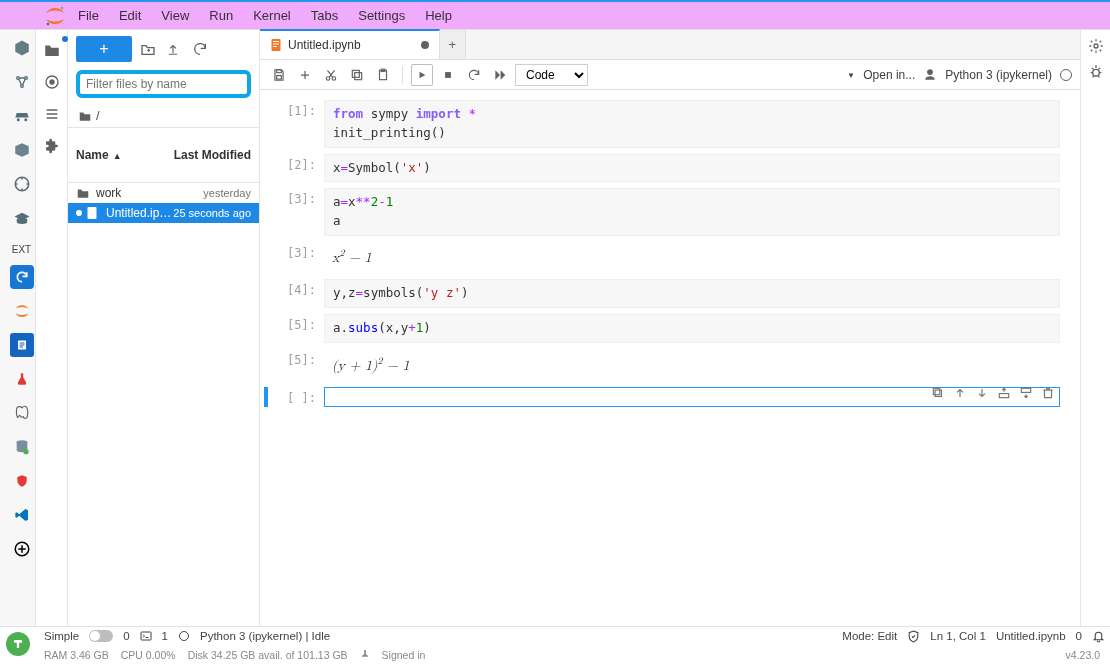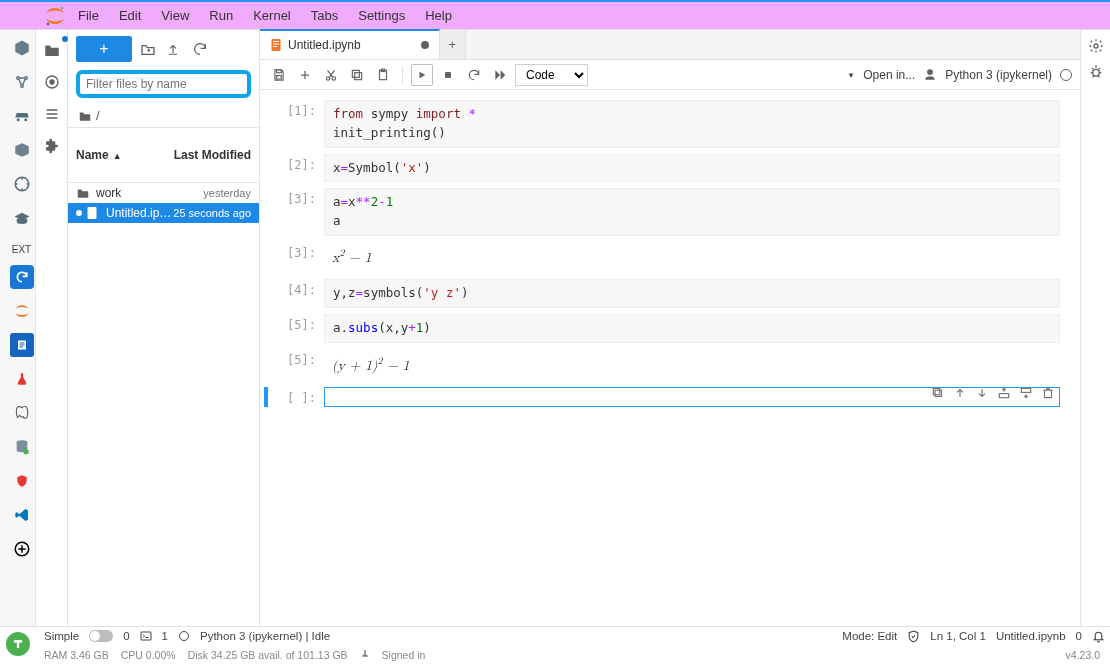--- a/index.html
+++ b/index.html
@@ -77,21 +77,21 @@
 .cell .body { flex:1; }
 .cell .inputarea { background:#f7f7f7; border:1px solid #eee; padding:4px 8px; white-space:pre; line-height:1.5; }
 .cell .outputarea { padding: 6px 8px; font-family: "Latin Modern Math", "STIX Two Math", Cambria Math, serif; font-size: 14px; font-style: italic; }
 .cell.active { position:relative; }
 .cell.active::before { content:''; position:absolute; left:-6px; top:0; bottom:0; width:4px; background:#2196f3; }
 .cell.active .inputarea { border:1.5px solid #2196f3; min-height: 20px; background:#fff; }
 .cell .celltoolbar { position:absolute; right:4px; top:-2px; display:flex; gap:6px; color:#757575; }
 .cell .celltoolbar .cbtn { width:16px; height:16px; cursor:pointer; display:flex; align-items:center; justify-content:center; }
 
 
-.kw { color:#7f1d1d; font-weight:normal; }
+.kw { color:#8b5cf6; font-weight:bold; }
 .op { color:#aa22ff; }
 .str { color:#ba2121; }
 .num { color:#008000; }
 .attr { color:#0000ff; }
 
 
 .rightgutter { width:30px; background:#fff; border-left:1px solid #e4e4e4; display:flex; flex-direction:column; align-items:center; padding-top:8px; gap:10px; color:#616161; }
 .rightgutter .rg { cursor:pointer; }
 
 

